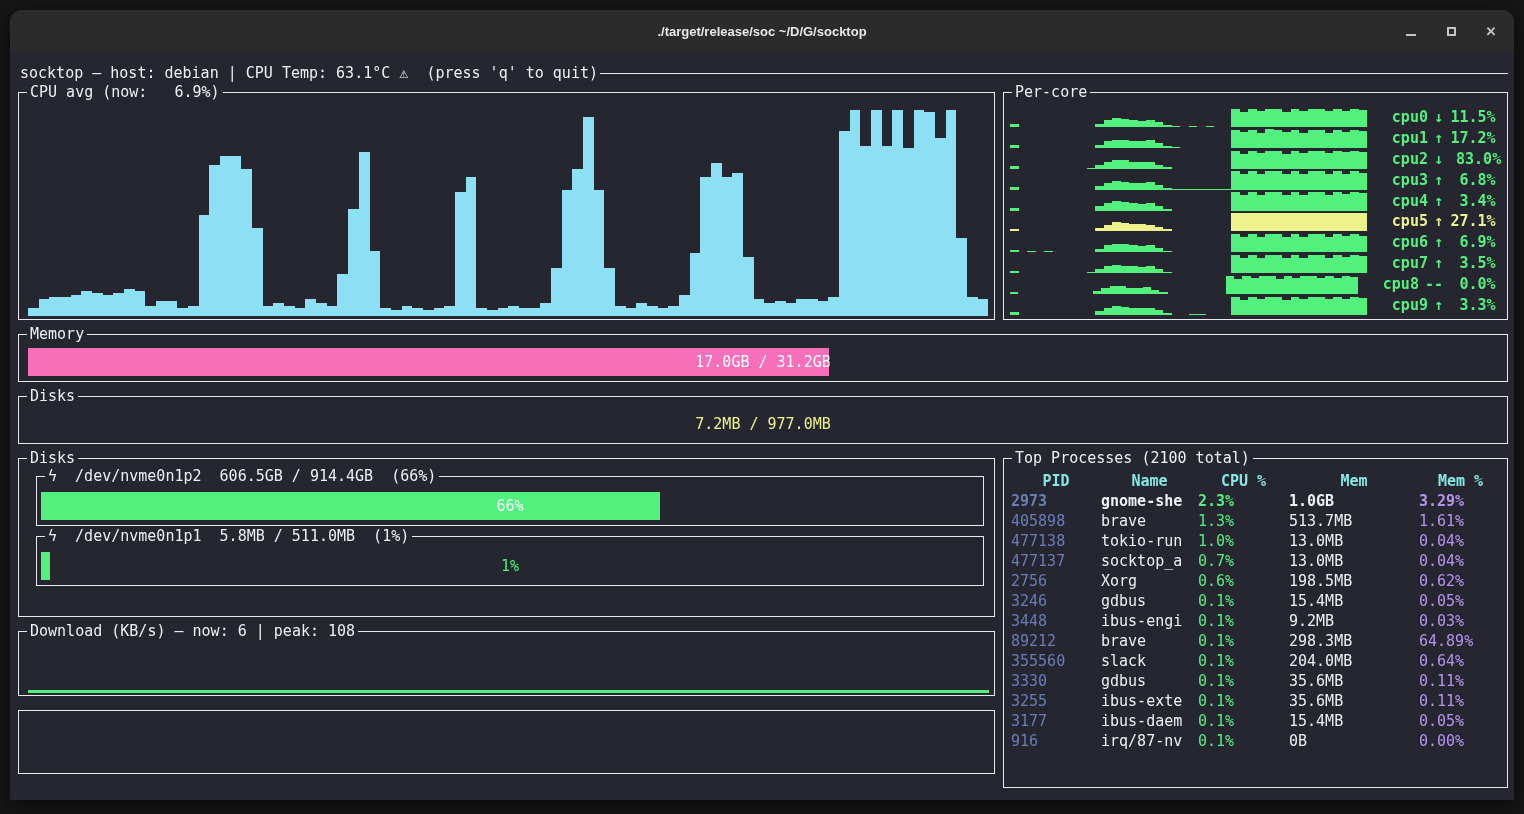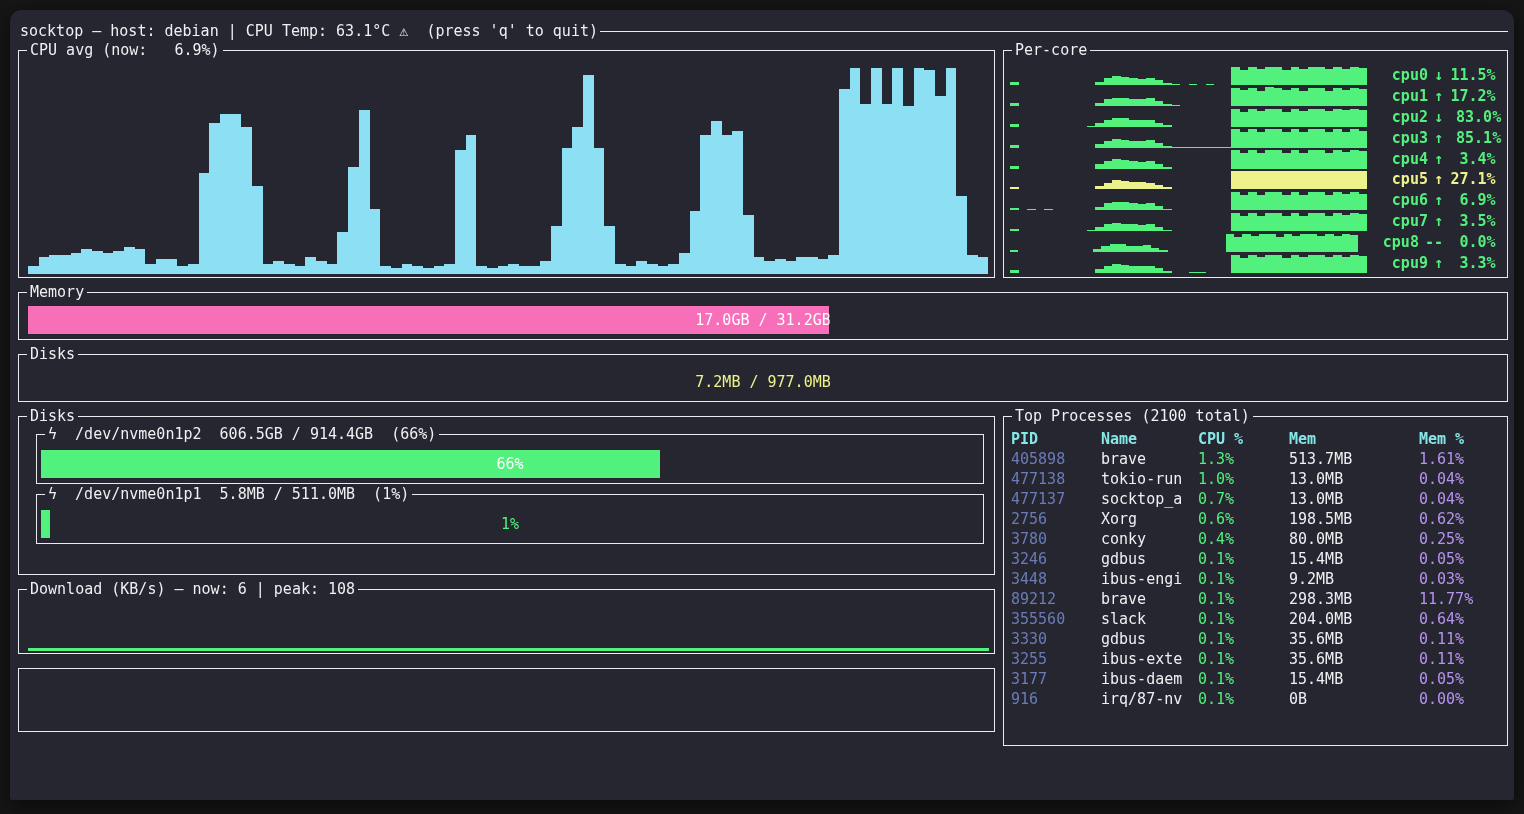--- a/index.html
+++ b/index.html
@@ -83,33 +83,47 @@
     display:flex;align-items:flex-end;}
   .net-chart.c-green{border-bottom:3px solid var(--green);}
   .net-chart.c-green .bar{background:var(--green);}
   .net-chart.c-purple .bar{background:var(--purple);}
 
   .proc-panel{flex:1;}
   .proc-table{position:absolute;left:7px;right:5px;top:12px;bottom:2px;
     display:flex;flex-direction:column;}
   .proc-row{display:grid;grid-template-columns:90px 97px 91px 130px 1fr;
     height:20px;line-height:20px;white-space:pre;overflow:hidden;}
-  .proc-row.header{color:var(--tbl-cyan);font-weight:bold;}
+  .proc-row.header{color:var(--tbl-cyan);font-weight:bold;text-align:center;}
   .proc-row .c-pid{color:var(--slate);}
   .proc-row .c-name{color:var(--fg);}
   .proc-row .c-cpu{color:var(--green);}
   .proc-row .c-mem{color:var(--fg);}
   .proc-row .c-memp{color:var(--purple);}
   .proc-row.first{font-weight:bold;}
   .proc-row.header span{color:var(--tbl-cyan);}
 </style>
 </head>
 <body>
 
 <div class="window">
+  <div class="titlebar">
+    <span>./target/release/soc ~/D/G/socktop</span>
+    <div class="controls">
+      <span class="ctl">
+          <span class="ctl-min-glyph"></span>
+        </span>
+      <span class="ctl">
+          <span class="ctl-max-glyph"></span>
+        </span>
+      <span class="ctl">
+          <span>✕</span>
+        </span>
+    </div>
+  </div>
 
   <div class="terminal">
 
     <div class="app-header">
       <span>socktop — host: debian | CPU Temp: 63.1°C ⚠  (press 'q' to quit)</span>
       <span class="hline"></span>
     </div>
 
     <div class="row1">
       <div class="panel cpu-panel">
@@ -397,21 +411,21 @@
                 <div class="bar" style="height: 96%;"></div>
                 <div class="bar" style="height: 96%;"></div>
                 <div class="bar" style="height: 80%;"></div>
                 <div class="bar" style="height: 96%;"></div>
                 <div class="bar" style="height: 84%;"></div>
                 <div class="bar" style="height: 96%;"></div>
                 <div class="bar" style="height: 88%;"></div>
                 <div class="bar" style="height: 0%;"></div>
                 <div class="bar" style="height: 0%;"></div>
               </div>
-              <span class="core-label c-green"><span>cpu3</span><span class="trend">↑</span><span class="pct"> 85.1%</span></span>
+              <span class="core-label c-green"><span>cpu3</span><span class="trend">↑</span><span class="pct"> 6.8%</span></span>
             </div>
             <div class="core-row">
               <div class="core-spark c-green">
                 <div class="bar" style="height: 12%;"></div>
                 <div class="bar" style="height: 0%;"></div>
                 <div class="bar" style="height: 0%;"></div>
                 <div class="bar" style="height: 0%;"></div>
                 <div class="bar" style="height: 0%;"></div>
                 <div class="bar" style="height: 0%;"></div>
                 <div class="bar" style="height: 0%;"></div>
@@ -946,28 +960,28 @@
               <div class="bar" style="height: 17.5439%;"></div>
               <div class="bar" style="height: 24.5614%;"></div>
             </div>
         </div>
       </div>
 
       <div class="panel proc-panel">
         <span class="panel-title">Top Processes (2100 total)</span>
         <div class="proc-table" id="proc-table">
             <div class="proc-row header"><span>PID</span><span>Name</span><span>CPU %</span><span>Mem</span><span>Mem %</span></div>
+            <div class="proc-row first"><span class="c-pid">2973</span><span class="c-name">gnome-she</span><span class="c-cpu">2.3%</span><span class="c-mem">1.0GB</span><span class="c-memp">3.29%</span></div>
             <div class="proc-row"><span class="c-pid">405898</span><span class="c-name">brave</span><span class="c-cpu">1.3%</span><span class="c-mem">513.7MB</span><span class="c-memp">1.61%</span></div>
             <div class="proc-row"><span class="c-pid">477138</span><span class="c-name">tokio-run</span><span class="c-cpu">1.0%</span><span class="c-mem">13.0MB</span><span class="c-memp">0.04%</span></div>
             <div class="proc-row"><span class="c-pid">477137</span><span class="c-name">socktop_a</span><span class="c-cpu">0.7%</span><span class="c-mem">13.0MB</span><span class="c-memp">0.04%</span></div>
             <div class="proc-row"><span class="c-pid">2756</span><span class="c-name">Xorg</span><span class="c-cpu">0.6%</span><span class="c-mem">198.5MB</span><span class="c-memp">0.62%</span></div>
-            <div class="proc-row"><span class="c-pid">3780</span><span class="c-name">conky</span><span class="c-cpu">0.4%</span><span class="c-mem">80.0MB</span><span class="c-memp">0.25%</span></div>
             <div class="proc-row"><span class="c-pid">3246</span><span class="c-name">gdbus</span><span class="c-cpu">0.1%</span><span class="c-mem">15.4MB</span><span class="c-memp">0.05%</span></div>
             <div class="proc-row"><span class="c-pid">3448</span><span class="c-name">ibus-engi</span><span class="c-cpu">0.1%</span><span class="c-mem">9.2MB</span><span class="c-memp">0.03%</span></div>
-            <div class="proc-row"><span class="c-pid">89212</span><span class="c-name">brave</span><span class="c-cpu">0.1%</span><span class="c-mem">298.3MB</span><span class="c-memp">11.77%</span></div>
+            <div class="proc-row"><span class="c-pid">89212</span><span class="c-name">brave</span><span class="c-cpu">0.1%</span><span class="c-mem">298.3MB</span><span class="c-memp">64.89%</span></div>
             <div class="proc-row"><span class="c-pid">355560</span><span class="c-name">slack</span><span class="c-cpu">0.1%</span><span class="c-mem">204.0MB</span><span class="c-memp">0.64%</span></div>
             <div class="proc-row"><span class="c-pid">3330</span><span class="c-name">gdbus</span><span class="c-cpu">0.1%</span><span class="c-mem">35.6MB</span><span class="c-memp">0.11%</span></div>
             <div class="proc-row"><span class="c-pid">3255</span><span class="c-name">ibus-exte</span><span class="c-cpu">0.1%</span><span class="c-mem">35.6MB</span><span class="c-memp">0.11%</span></div>
             <div class="proc-row"><span class="c-pid">3177</span><span class="c-name">ibus-daem</span><span class="c-cpu">0.1%</span><span class="c-mem">15.4MB</span><span class="c-memp">0.05%</span></div>
             <div class="proc-row"><span class="c-pid">916</span><span class="c-name">irq/87-nv</span><span class="c-cpu">0.1%</span><span class="c-mem">0B</span><span class="c-memp">0.00%</span></div>
           </div>
       </div>
     </div>
 
   </div>

